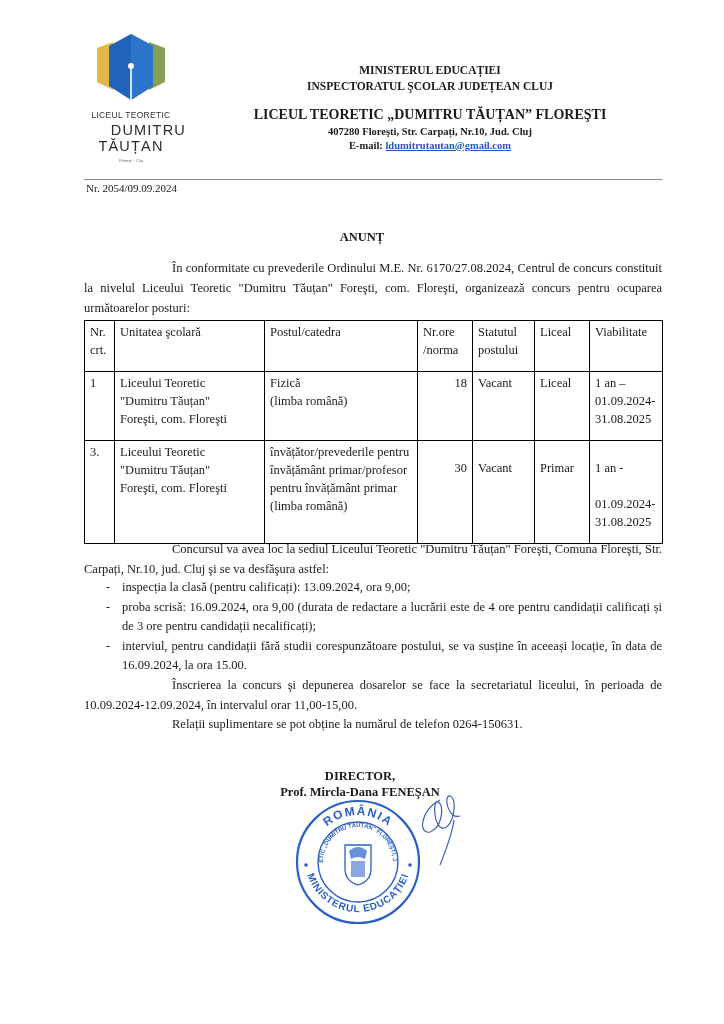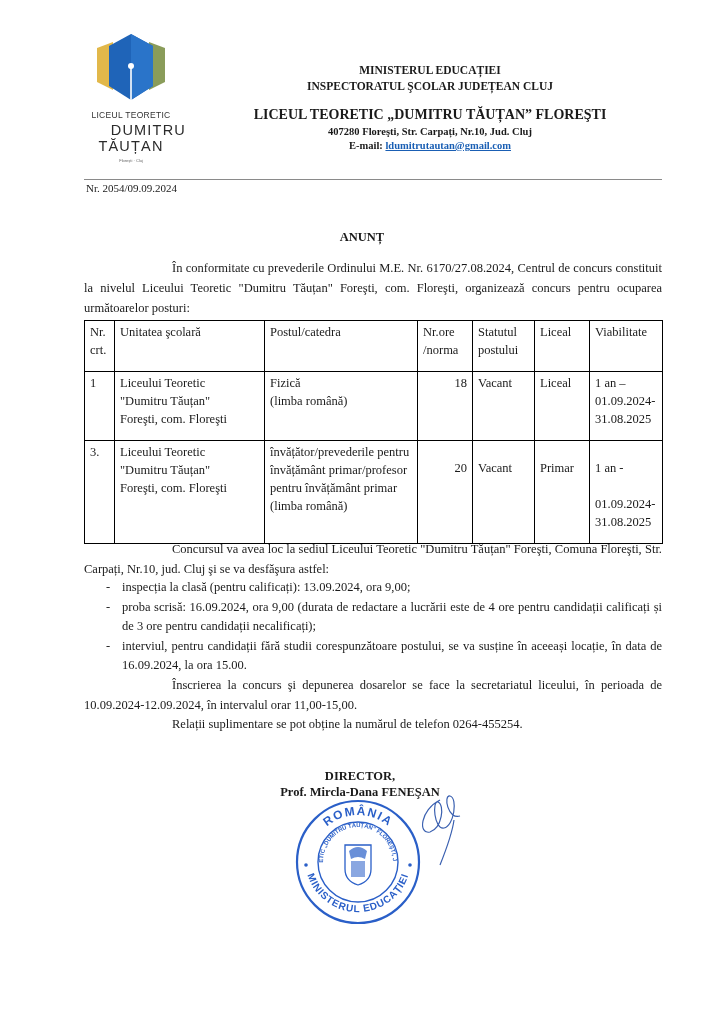--- a/index.html
+++ b/index.html
@@ -146,21 +146,21 @@
       <div>Liceului Teoretic</div>
       <div>"Dumitru Tăuțan"</div>
       <div>Foreşti, com. Floreşti</div>
     </td>
     <td>
       <span class="clip">învățător/prevederile pentru</span>
       <span class="clip">învățământ primar/profesor</span>
       <span class="clip">pentru învățământ primar</span>
       <span class="clip">(limba română)</span>
     </td>
-    <td class="num pad-top">20</td>
+    <td class="num pad-top">30</td>
     <td class="pad-top">Vacant</td>
     <td class="pad-top">Primar</td>
     <td class="pad-top">
       <div>1 an -</div>
       <div style="height:18px"></div>
       <div>01.09.2024-</div>
       <div>31.08.2025</div>
     </td>
   </tr>
 </tbody>
@@ -174,21 +174,21 @@
   <li>inspecția la clasă (pentru calificați): 13.09.2024, ora 9,00;</li>
   <li>proba scrisă: 16.09.2024, ora 9,00 (durata de redactare a lucrării este de 4 ore pentru candidații calificați și de 3 ore pentru candidații necalificați);</li>
   <li>interviul, pentru candidații fără studii corespunzătoare postului, se va susține în aceeași locație, în data de 16.09.2024, la ora 15.00.</li>
 </ul>
 
 <div class="abs para p3">
   <span class="indent"></span><span>Înscrierea la concurs şi depunerea dosarelor se face la secretariatul liceului, în perioada de 10.09.2024-12.09.2024, în intervalul orar 11,00-15,00.</span>
 </div>
 
 <div class="abs para p4">
-  <span class="indent"></span><span>Relații suplimentare se pot obține la numărul de telefon 0264-455254.</span>
+  <span class="indent"></span><span>Relații suplimentare se pot obține la numărul de telefon 0264-150631.</span>
 </div>
 
 <div class="abs dir t1">DIRECTOR,</div>
 <div class="abs dir t2">Prof. Mircla-Dana FENEŞAN</div>
 
 <div class="abs stamp">
   <svg width="130" height="130" viewBox="0 0 130 130">
     <defs>
       <path id="arcTop" d="M 18,65 A 47,47 0 0,1 112,65"></path>
       <path id="arcBot" d="M 12,62 A 53,53 0 0,0 118,62"></path>

